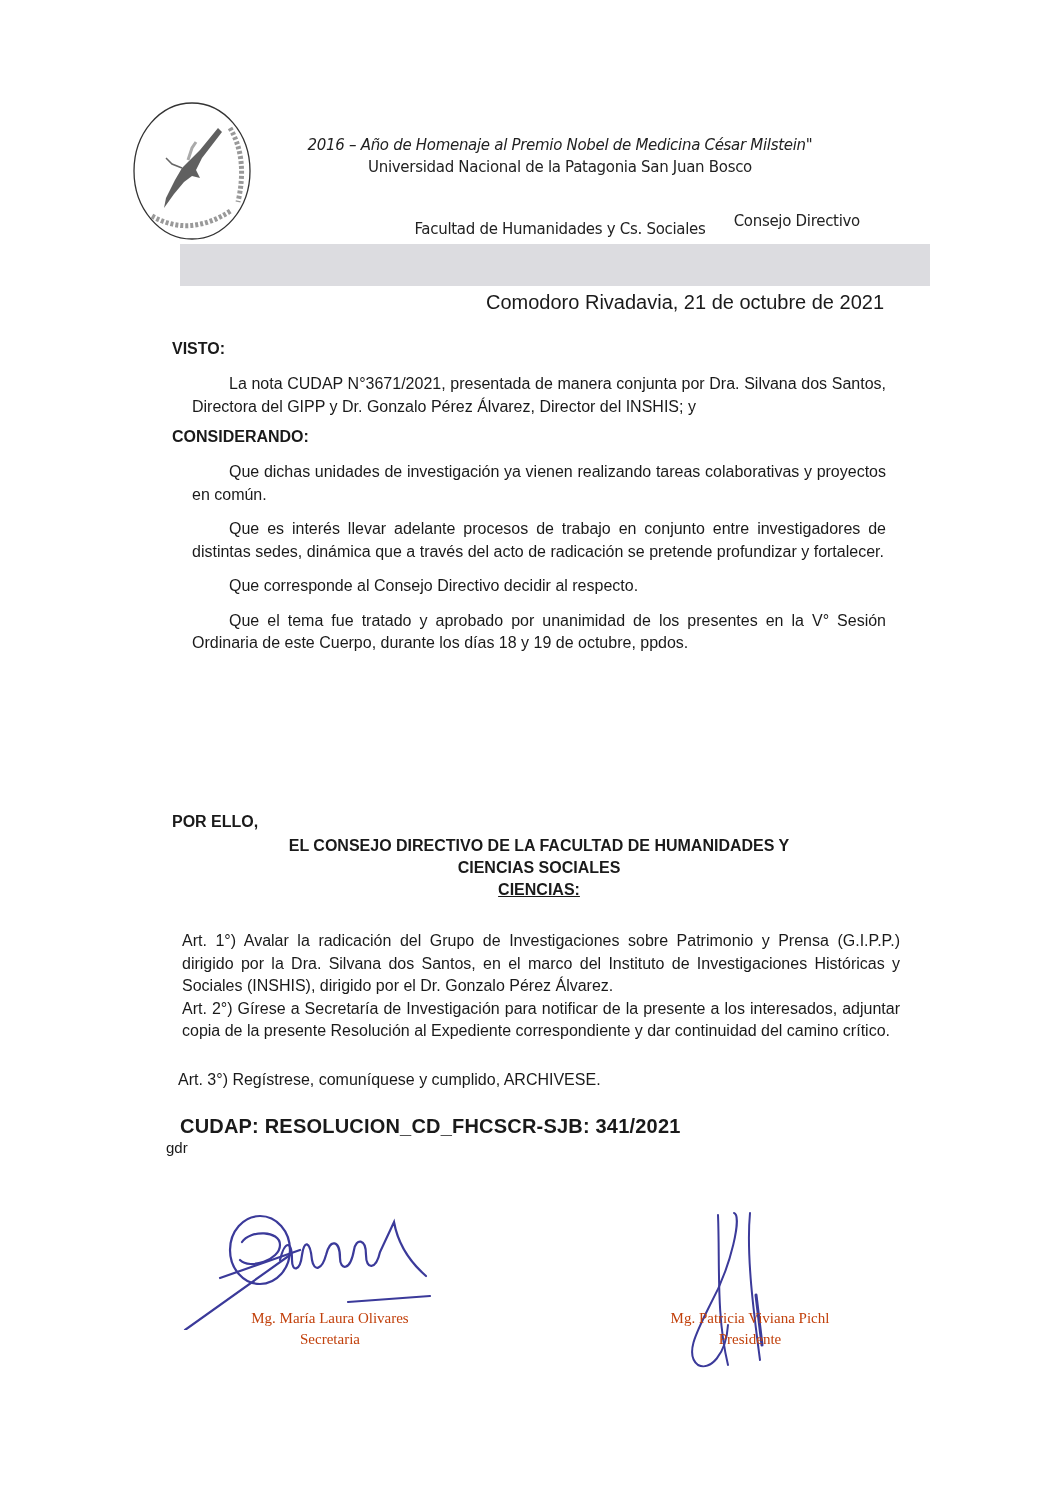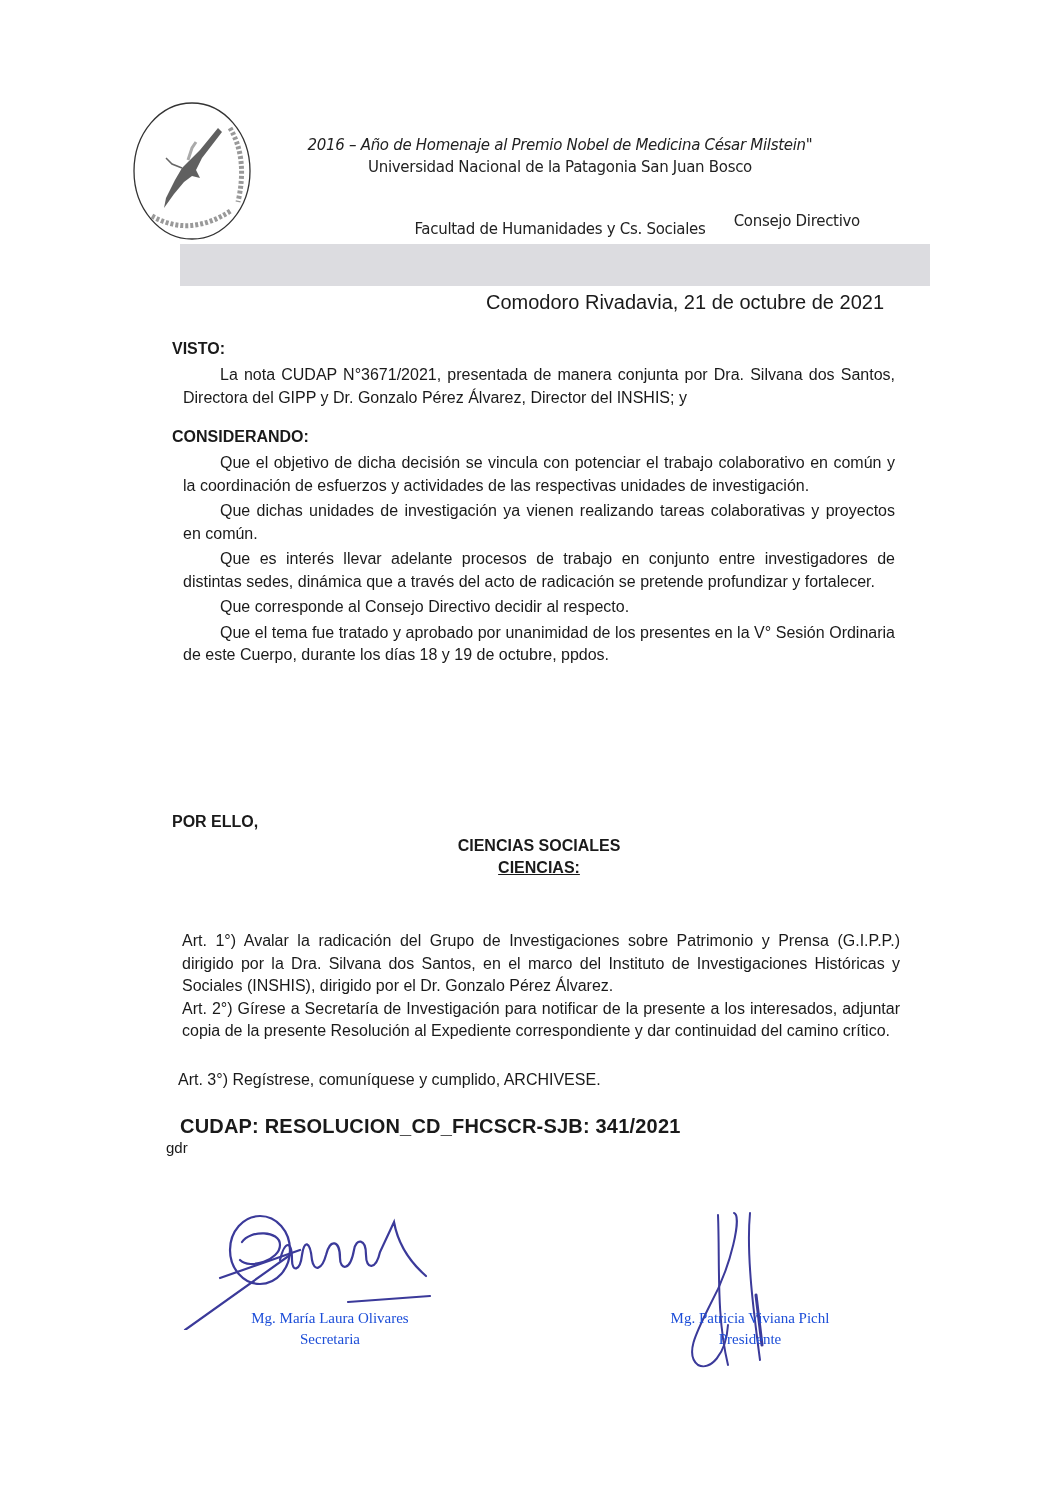--- a/index.html
+++ b/index.html
@@ -9,27 +9,27 @@
     .logo { left: 130px; top: 98px; width: 132px; height: 146px; }
     .hdr { left: 260px; width: 600px; text-align: center; font-family: "DejaVu Sans", sans-serif; font-size: 15px; color: #222; letter-spacing: -0.3px; }
     .hdr-motto { top: 136px; font-style: italic; }
     .hdr-uni { top: 158px; }
     .hdr-fac { top: 180px; margin-top: 40px; }
     .hdr-con { top: 212px; text-align: right; }
     .redact { left: 180px; top: 244px; width: 750px; height: 42px; background: #dcdce0; }
     .place-date { left: 486px; top: 291px; font-size: 20px; }
     .body-text { left: 180px; width: 718px; font-size: 16px; line-height: 22.5px; text-align: justify; }
     .h-bold { font-weight: bold; font-size: 16px; left: 172px; }
-    .para { text-indent: 37px; margin: 3px; }
+    .para { text-indent: 37px; margin: 12px; }
     .center-bold { left: 180px; width: 718px; text-align: center; font-weight: bold; font-size: 16px; line-height: 22px; }
     .underline { text-decoration: underline; }
     .art { margin: 0; }
     .cudap { left: 180px; top: 1115px; font-weight: bold; font-size: 20px; letter-spacing: 0.2px; }
     .gdr { left: 166px; top: 1139px; font-size: 15px; }
-    .sig-name { font-family: "Liberation Serif", serif; font-size: 15px; text-align: center; color: #1d4ed8; }
+    .sig-name { font-family: "Liberation Serif", serif; font-size: 15px; text-align: center; color: #c2410c; }
     .sig1 { left: 220px; top: 1310px; width: 220px; }
     .sig2 { left: 630px; top: 1310px; width: 240px; }
     .sig-role { margin-top: 4px; }
     svg.signature { position: absolute; }
   </style>
 </head>
 <body>
 
 <div class="abs logo">
   <svg width="132" height="146" viewBox="0 0 132 146">
@@ -51,29 +51,29 @@
 
 <div class="abs place-date">Comodoro Rivadavia, 21 de octubre de 2021</div>
 
 <div class="abs h-bold" style="top:340px;">VISTO:</div>
 <div class="abs body-text" style="top:361px;">
   <p class="para">La nota CUDAP N°3671/2021, presentada de manera conjunta por Dra. Silvana dos Santos, Directora del GIPP y Dr. Gonzalo Pérez Álvarez, Director del INSHIS; y</p>
 </div>
 
 <div class="abs h-bold" style="top:428px;">CONSIDERANDO:</div>
 <div class="abs body-text" style="top:449px;">
-  <p class="para">Que el objetivo de dicha decisión se vincula con potenciar el trabajo colaborativo en común y la coordinación de esfuerzos y actividades de las respectivas unidades de investigación.</p>
   <p class="para">Que dichas unidades de investigación ya vienen realizando tareas colaborativas y proyectos en común.</p>
   <p class="para">Que es interés llevar adelante procesos de trabajo en conjunto entre investigadores de distintas sedes, dinámica que a través del acto de radicación se pretende profundizar y fortalecer.</p>
   <p class="para">Que corresponde al Consejo Directivo decidir al respecto.</p>
   <p class="para">Que el tema fue tratado y aprobado por unanimidad de los presentes en la V° Sesión Ordinaria de este Cuerpo, durante los días 18 y 19 de octubre, ppdos.</p>
 </div>
 
 <div class="abs h-bold" style="top:813px;">POR ELLO,</div>
 <div class="abs center-bold" style="top:835px;">
+  <div>EL CONSEJO DIRECTIVO DE LA FACULTAD DE HUMANIDADES Y</div>
   <div>CIENCIAS SOCIALES</div>
   <div><span class="underline">CIENCIAS:</span></div>
 </div>
 
 <div class="abs body-text" style="top:930px; left:182px;">
   <p class="art">Art. 1°) Avalar la radicación del Grupo de Investigaciones sobre Patrimonio y Prensa (G.I.P.P.) dirigido por la Dra. Silvana dos Santos, en el marco del Instituto de Investigaciones Históricas y Sociales (INSHIS), dirigido por el Dr. Gonzalo Pérez Álvarez.</p>
   <p class="art">Art. 2°) Gírese a Secretaría de Investigación para notificar de la presente a los interesados, adjuntar copia de la presente Resolución al Expediente correspondiente y dar continuidad del camino crítico.</p>
 </div>
 <div class="abs body-text" style="top:1069px; left:178px;">
   <p class="art">Art. 3°) Regístrese, comuníquese y cumplido, ARCHIVESE.</p>

